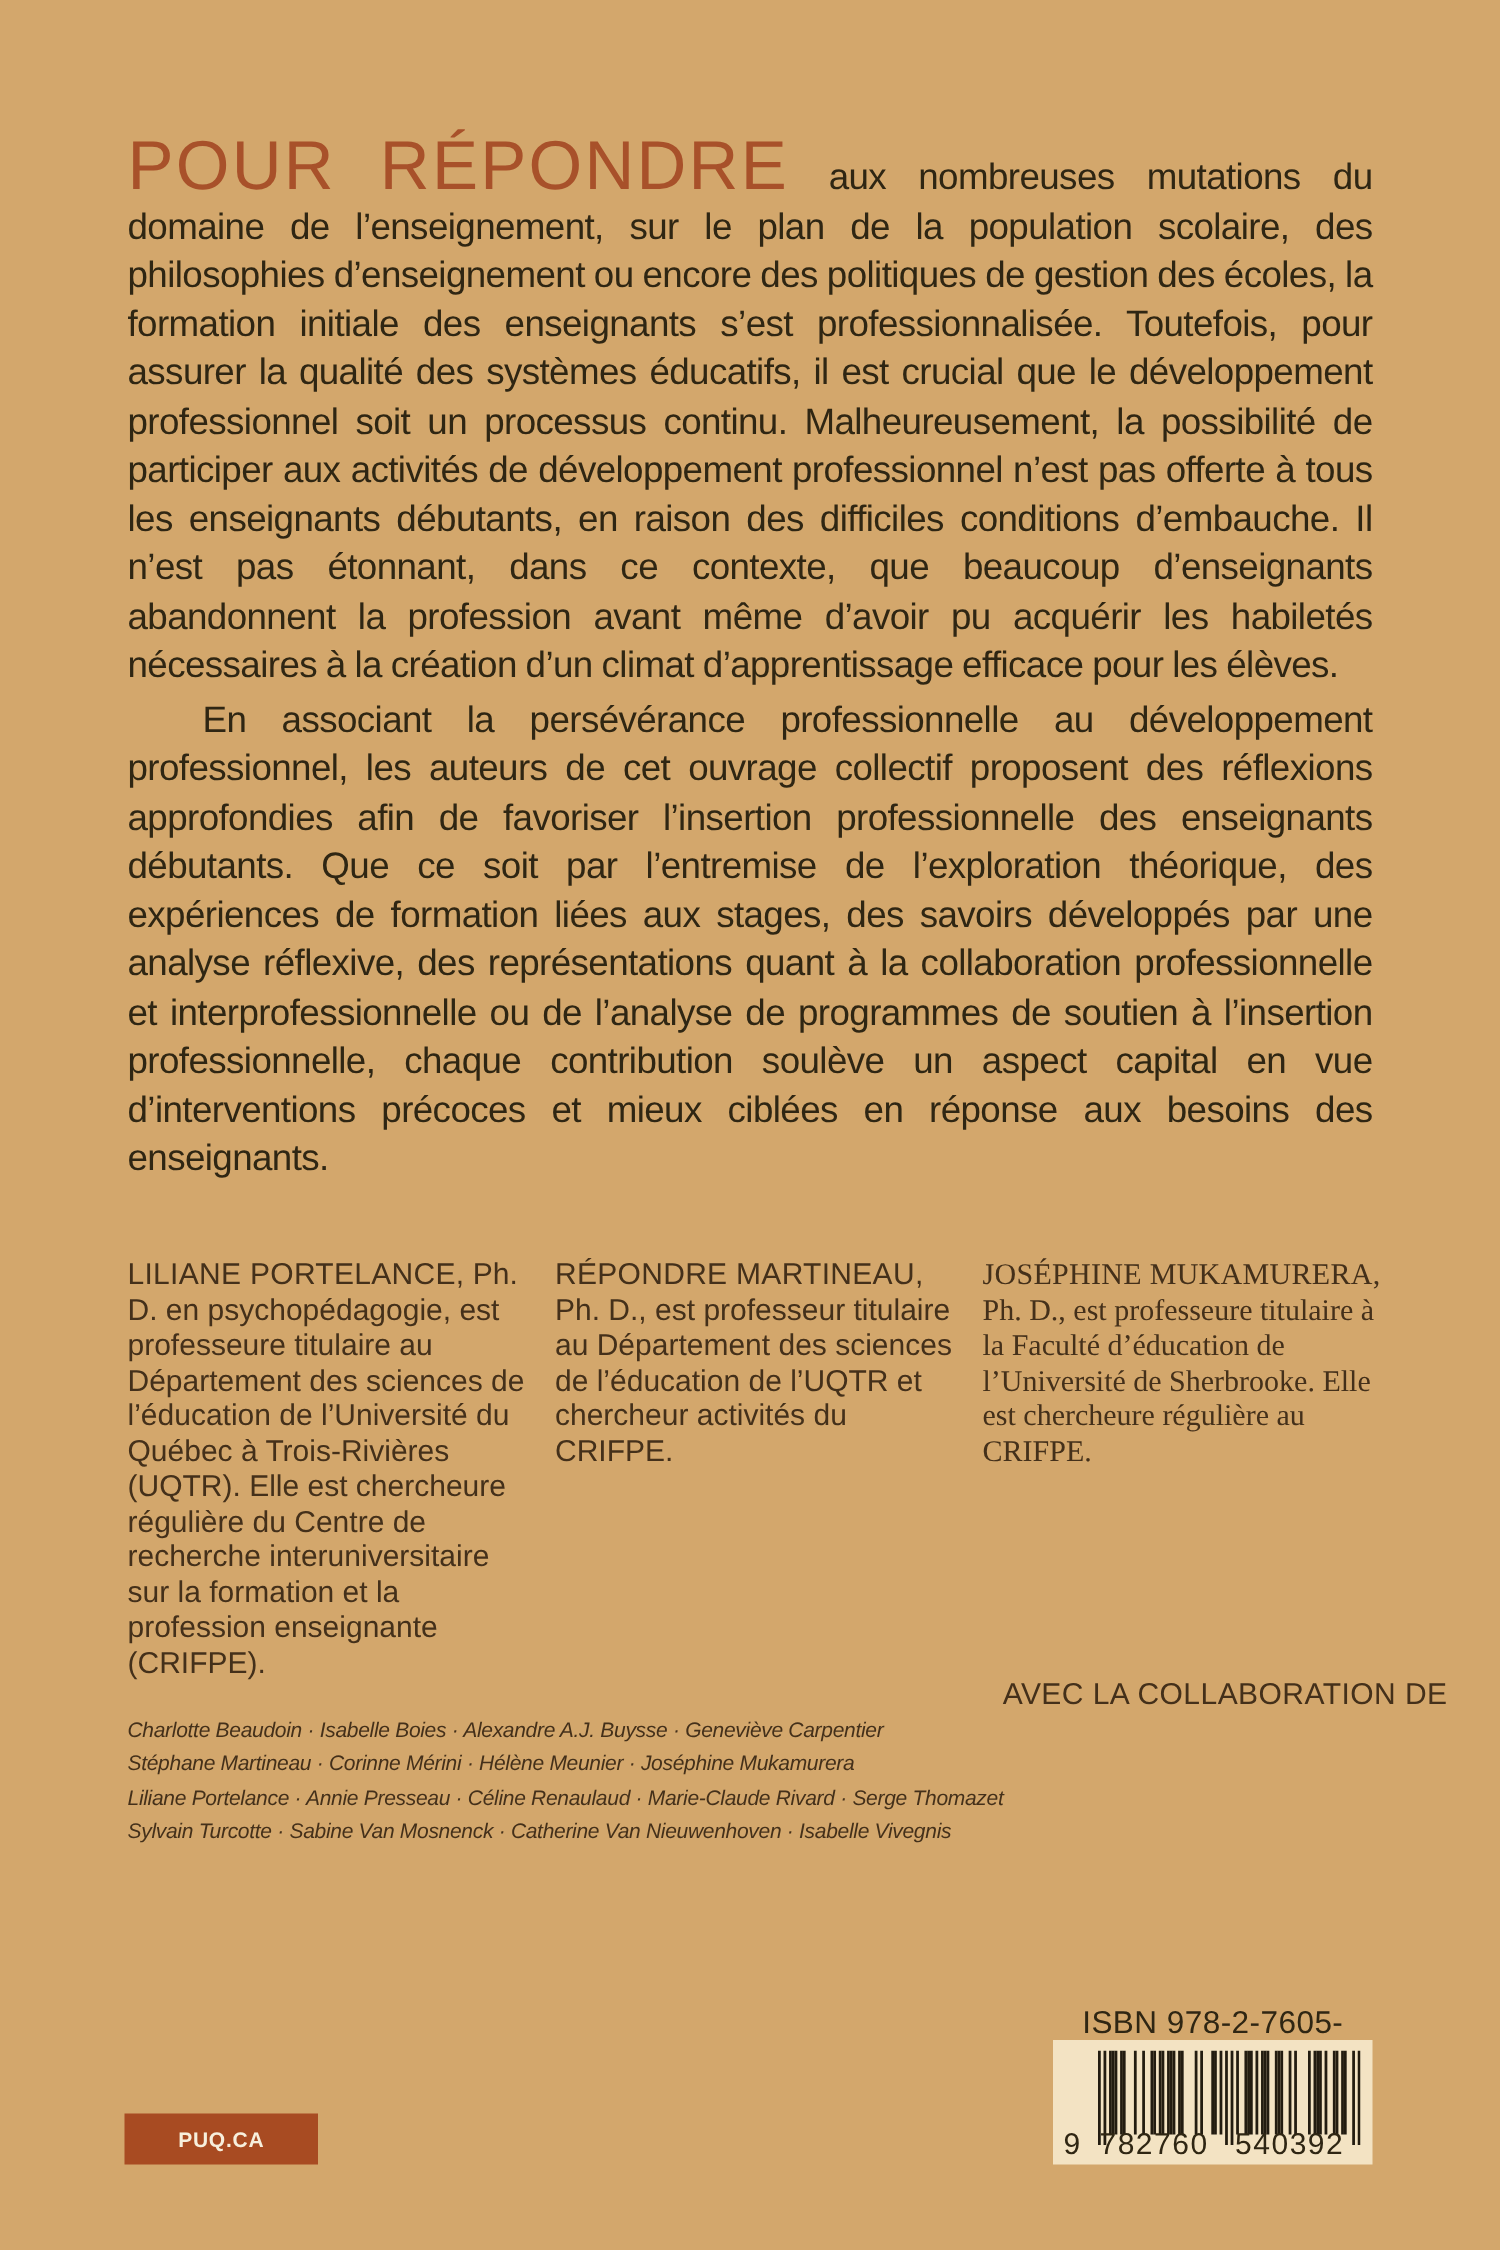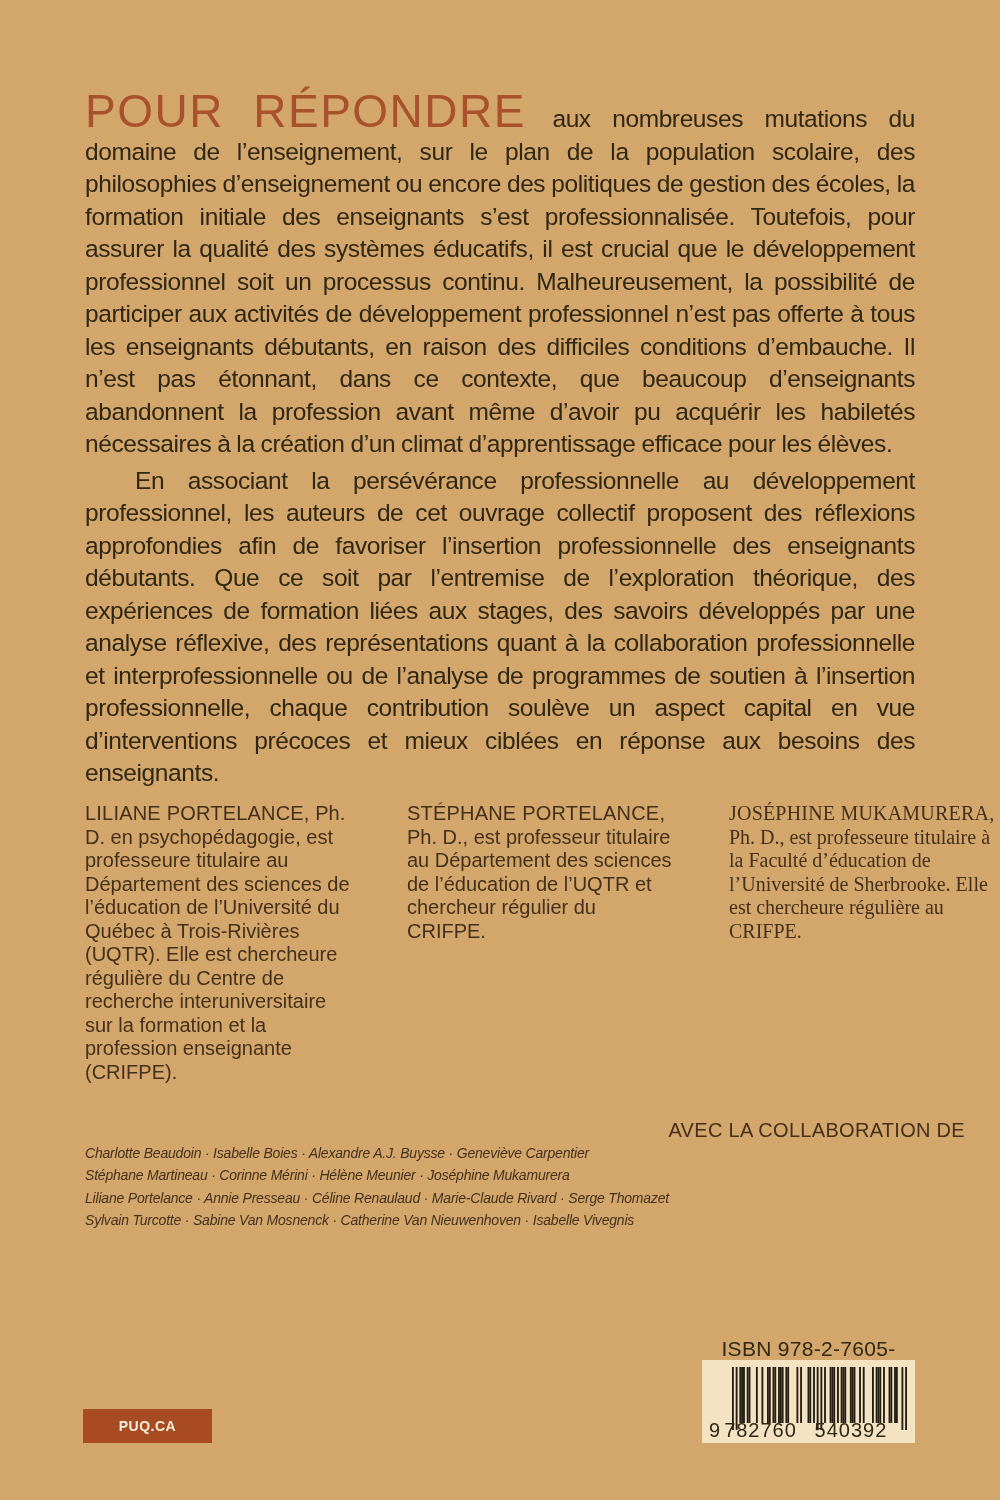--- a/index.html
+++ b/index.html
@@ -12,21 +12,21 @@
 
   
   .intro{position:absolute;left:85px;top:103px;width:830px;color:var(--ink);}
   .para{font-size:24.5px;line-height:32.5px;letter-spacing:-0.4px;word-spacing:-0.5px;
         text-align:justify;}
   .lead{font-size:46px;line-height:0;color:var(--accent);letter-spacing:1.5px;
         padding-right:5px;font-weight:400;}
   .indent{text-indent:50px;margin-top:4px;}
 
   
-  .bios{position:absolute;left:85px;top:802px;width:880px;display:flex;color:var(--bio-ink);gap:37px;}
+  .bios{position:absolute;left:85px;top:839px;width:880px;display:flex;color:var(--bio-ink);}
   .bio-col{width:285px;flex:0 0 285px;}
   .bio-col:last-child{flex:0 0 290px;width:290px;font-family:Liberation Serif, serif;}
   .bio{font-size:20px;line-height:23.5px;width:266px;}
   .bio-name{letter-spacing:0.2px;}
 
   
   .collab{position:absolute;left:85px;top:1118px;width:880px;color:var(--bio-ink);}
   .collab-heading{font-size:20px;line-height:24px;font-weight:400;letter-spacing:0.3px;text-align:right;}
   .collab-line{font-size:14px;line-height:22.3px;letter-spacing:-0.2px;font-style:italic;}
 
@@ -35,41 +35,41 @@
            display:flex;align-items:center;justify-content:center;}
   .puq-label{color:#f7efdc;font-size:14px;font-weight:bold;letter-spacing:0.5px;}
   .isbn-label{position:absolute;left:702px;top:1337px;width:213px;text-align:center;
               font-size:21px;color:var(--ink);letter-spacing:0.3px;}
   .barcode-panel{position:absolute;left:702px;top:1360px;width:213px;height:83px;background:var(--panel);}
   #barcode-svg{position:absolute;left:30px;top:7px;width:175px;height:63px;}
   #barcode-svg rect{fill:var(--bars);}
   .bc-digits{position:absolute;left:7px;right:10px;bottom:1px;display:flex;align-items:baseline;
              font-size:20px;color:var(--ink);}
   .bc-digits .d0{flex:0 0 auto;margin-right:4px;}
-  .bc-digits .d1,.bc-digits .d2{flex:1;letter-spacing:1px;}
+  .bc-digits .d1,.bc-digits .d2{flex:1;text-align:center;letter-spacing:1px;}
 </style>
 </head>
 <body>
 
 <div class="page">
 
   <section class="intro">
     <p class="para"><span class="lead">POUR RÉPONDRE</span>
       <span>aux nombreuses mutations du domaine de l’enseignement, sur le plan de la population scolaire, des philosophies d’enseignement ou encore des politiques de gestion des écoles, la formation initiale des enseignants s’est professionnalisée. Toutefois, pour assurer la qualité des systèmes éducatifs, il est crucial que le développement professionnel soit un processus continu. Malheureusement, la possibilité de participer aux activités de développement professionnel n’est pas offerte à tous les enseignants débutants, en raison des difficiles conditions d’embauche. Il n’est pas étonnant, dans ce contexte, que beaucoup d’enseignants abandonnent la profession avant même d’avoir pu acquérir les habiletés nécessaires à la création d’un climat d’apprentissage efficace pour les élèves.</span></p>
     <p class="para indent">En associant la persévérance professionnelle au développement professionnel, les auteurs de cet ouvrage collectif proposent des réflexions approfondies afin de favoriser l’insertion professionnelle des enseignants débutants. Que ce soit par l’entremise de l’exploration théorique, des expériences de formation liées aux stages, des savoirs développés par une analyse réflexive, des représentations quant à la collaboration professionnelle et interprofessionnelle ou de l’analyse de programmes de soutien à l’insertion professionnelle, chaque contribution soulève un aspect capital en vue d’interventions précoces et mieux ciblées en réponse aux besoins des enseignants.</p>
   </section>
 
   <section class="bios">
     <article class="bio-col">
       <p class="bio"><span class="bio-name">LILIANE PORTELANCE,</span>
         <span>Ph. D. en psychopédagogie, est professeure titulaire au Département des sciences de l’éducation de l’Université du Québec à Trois-Rivières (UQTR). Elle est chercheure régulière du Centre de recherche interuniversitaire sur la formation et la profession enseignante (CRIFPE).</span></p>
     </article>
     <article class="bio-col">
-      <p class="bio"><span class="bio-name">STÉPHANE PORTELANCE,</span>
-        <span>Ph. D., est professeur titulaire au Département des sciences de l’éducation de l’UQTR et chercheur régulier du CRIFPE.</span></p>
+      <p class="bio"><span class="bio-name">RÉPONDRE MARTINEAU,</span>
+        <span>Ph. D., est professeur titulaire au Département des sciences de l’éducation de l’UQTR et chercheur activités du CRIFPE.</span></p>
     </article>
     <article class="bio-col">
       <p class="bio"><span class="bio-name">JOSÉPHINE MUKAMURERA,</span>
         <span>Ph. D., est professeure titulaire à la Faculté d’éducation de l’Université de Sherbrooke. Elle est chercheure régulière au CRIFPE.</span></p>
     </article>
   </section>
 
   <section class="collab">
     <h2 class="collab-heading">AVEC LA COLLABORATION DE</h2>
     <div>

